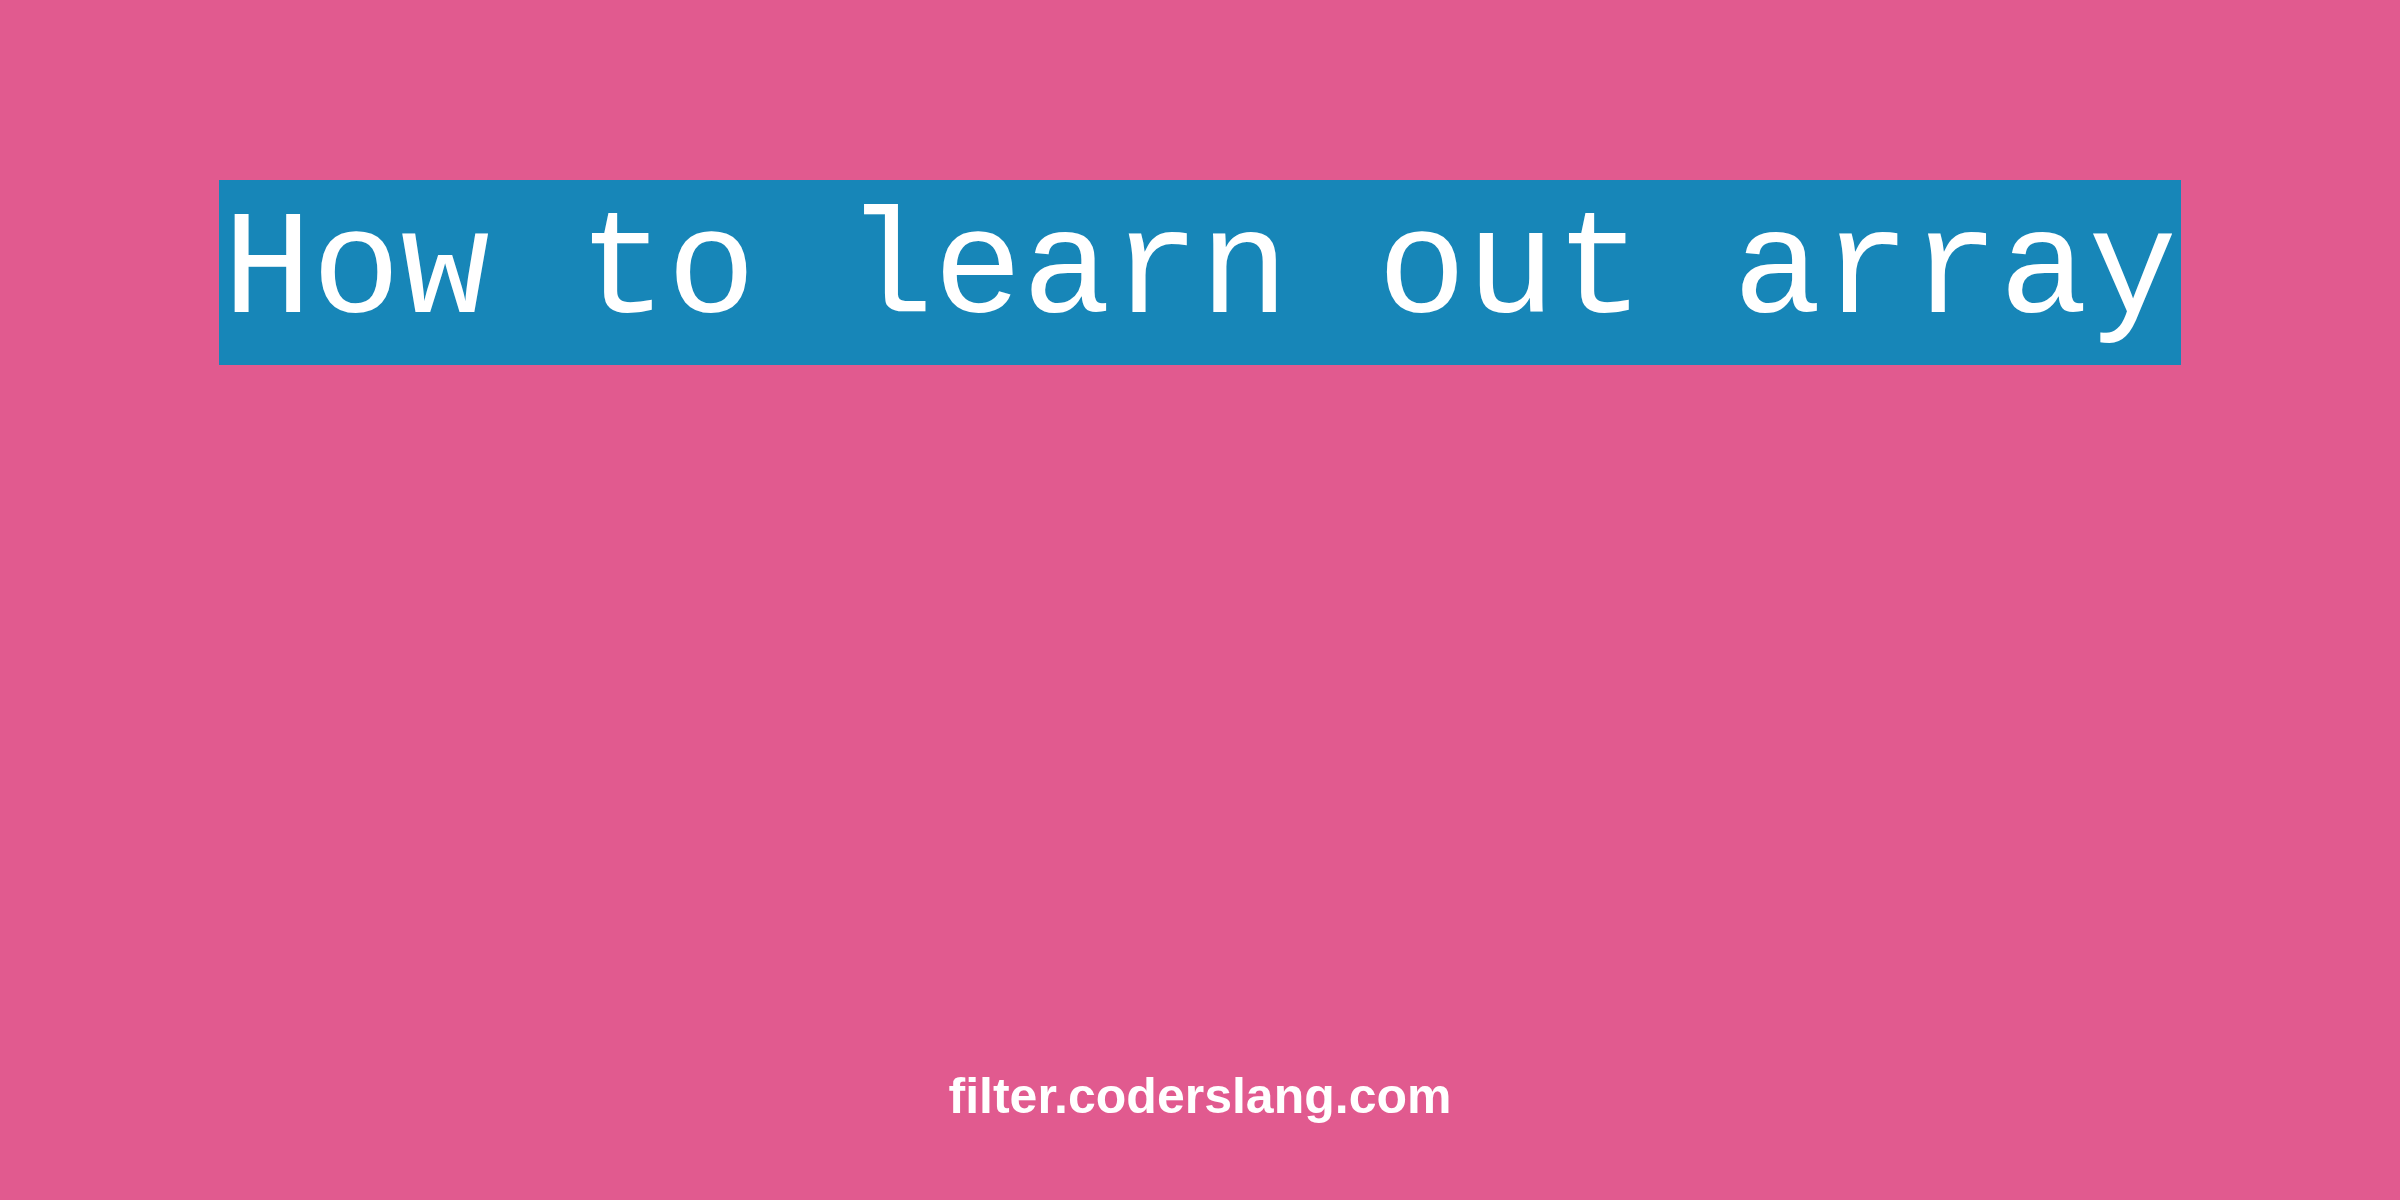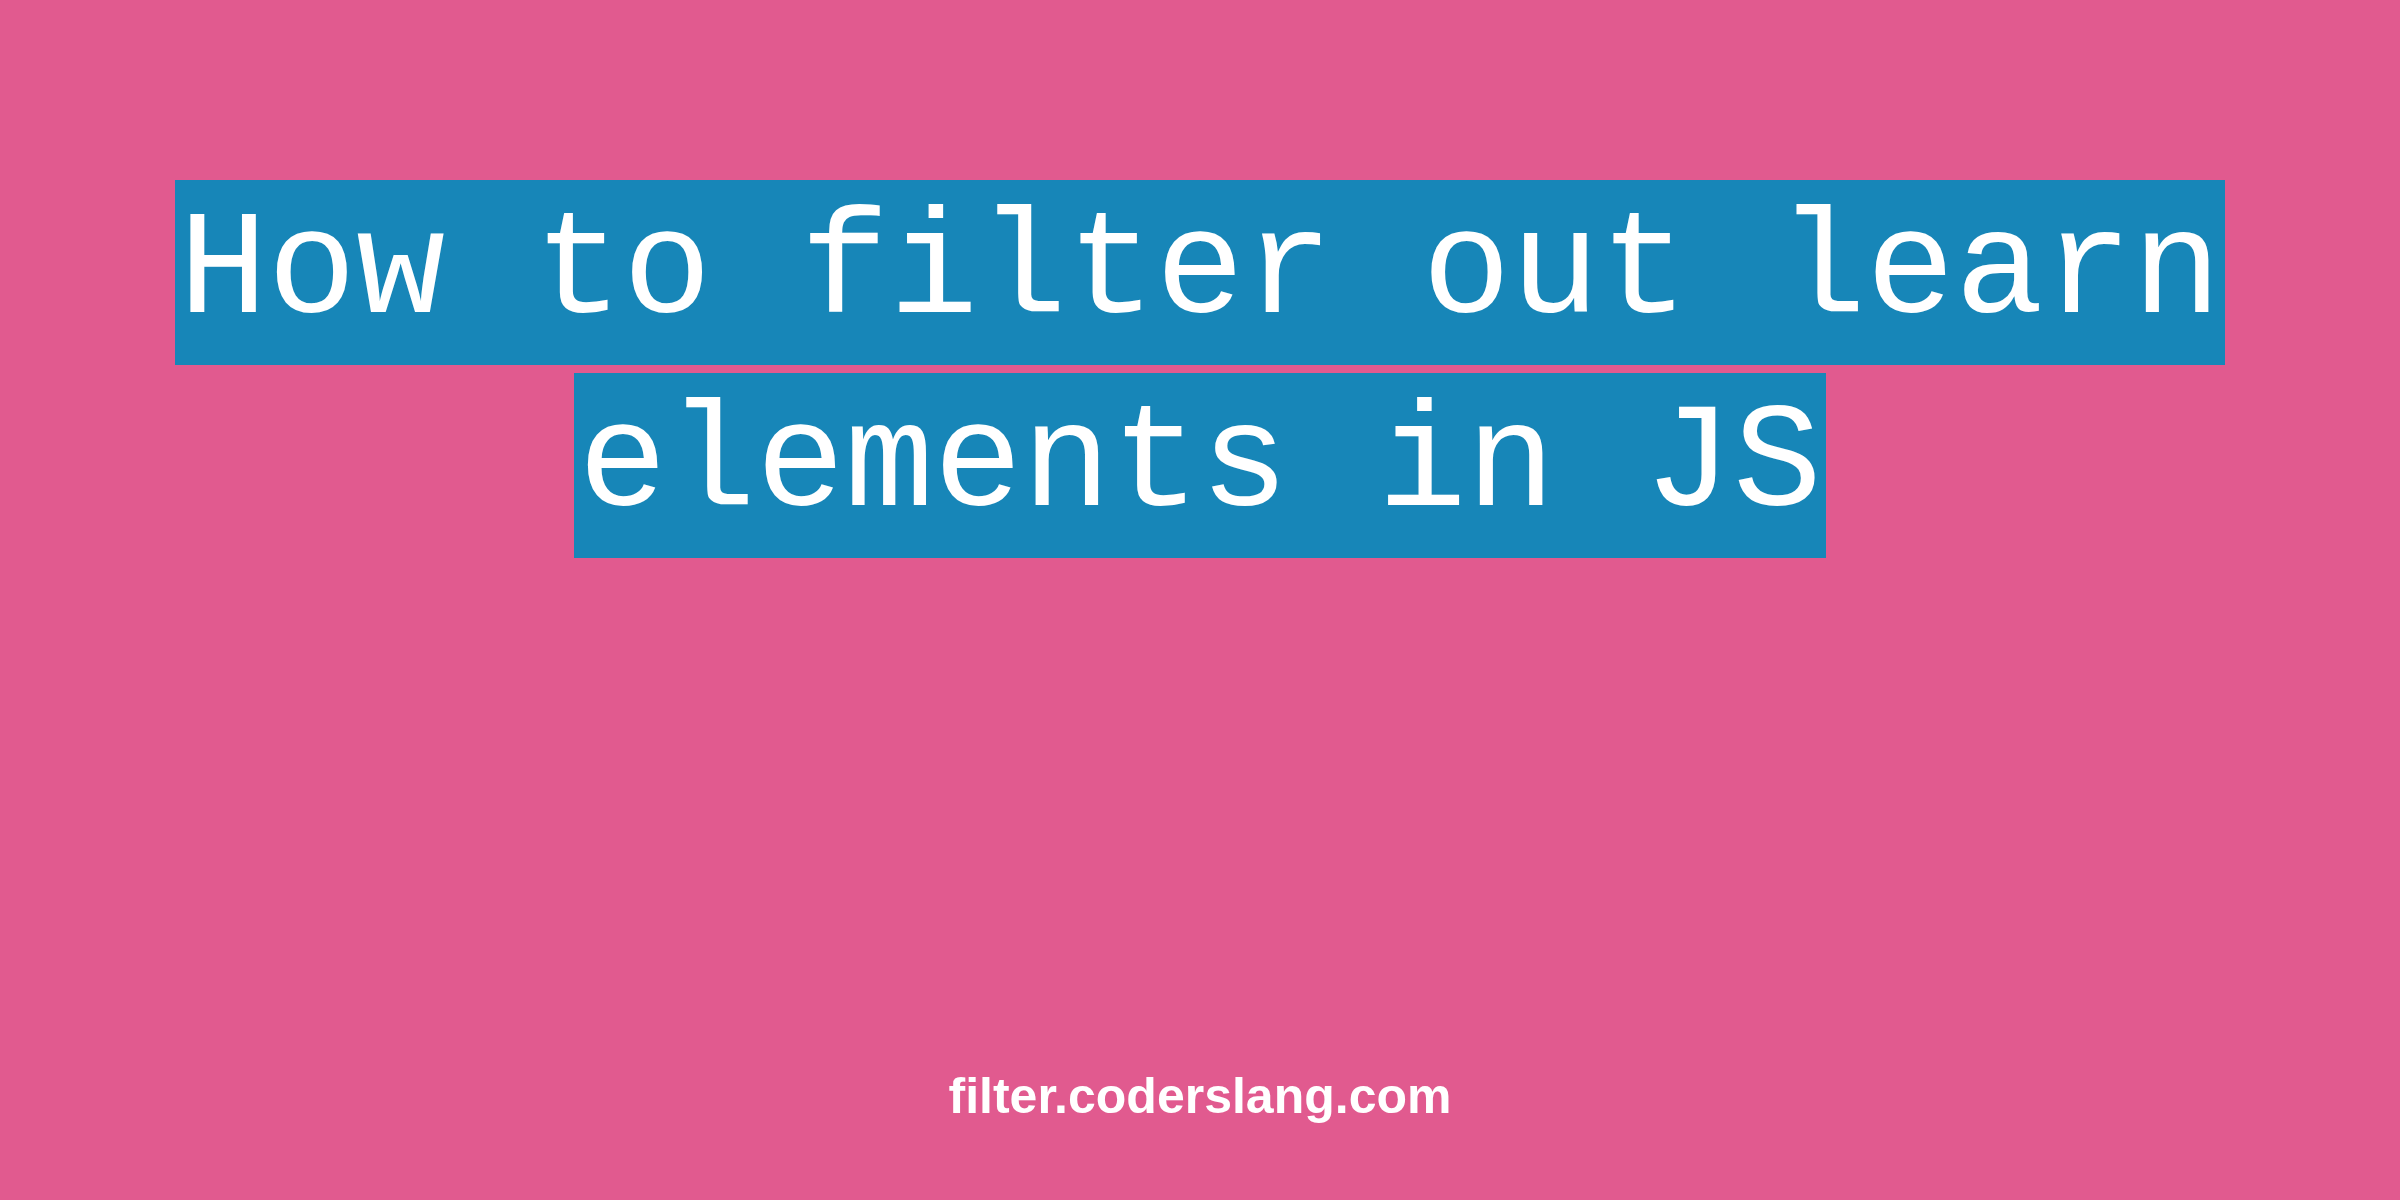--- a/index.html
+++ b/index.html
@@ -45,20 +45,17 @@
       font-family: -apple-system, BlinkMacSystemFont, 'Segoe UI', Helvetica, Arial, sans-serif;
       font-size: 50px;
       font-weight: 700;
     }
   </style>
 </head>
 <body>
 
 <div class="title-container">
   <div>
-    <span class="title-line">How to filter out learn</span>
-  </div>
-  <div>
-    <span class="title-line title-line-2">elements in JS</span>
+    <span class="title-line">How to learn out array</span>
   </div>
 </div>
 
 <div class="footer">filter.coderslang.com</div>
 
 </body></html>

